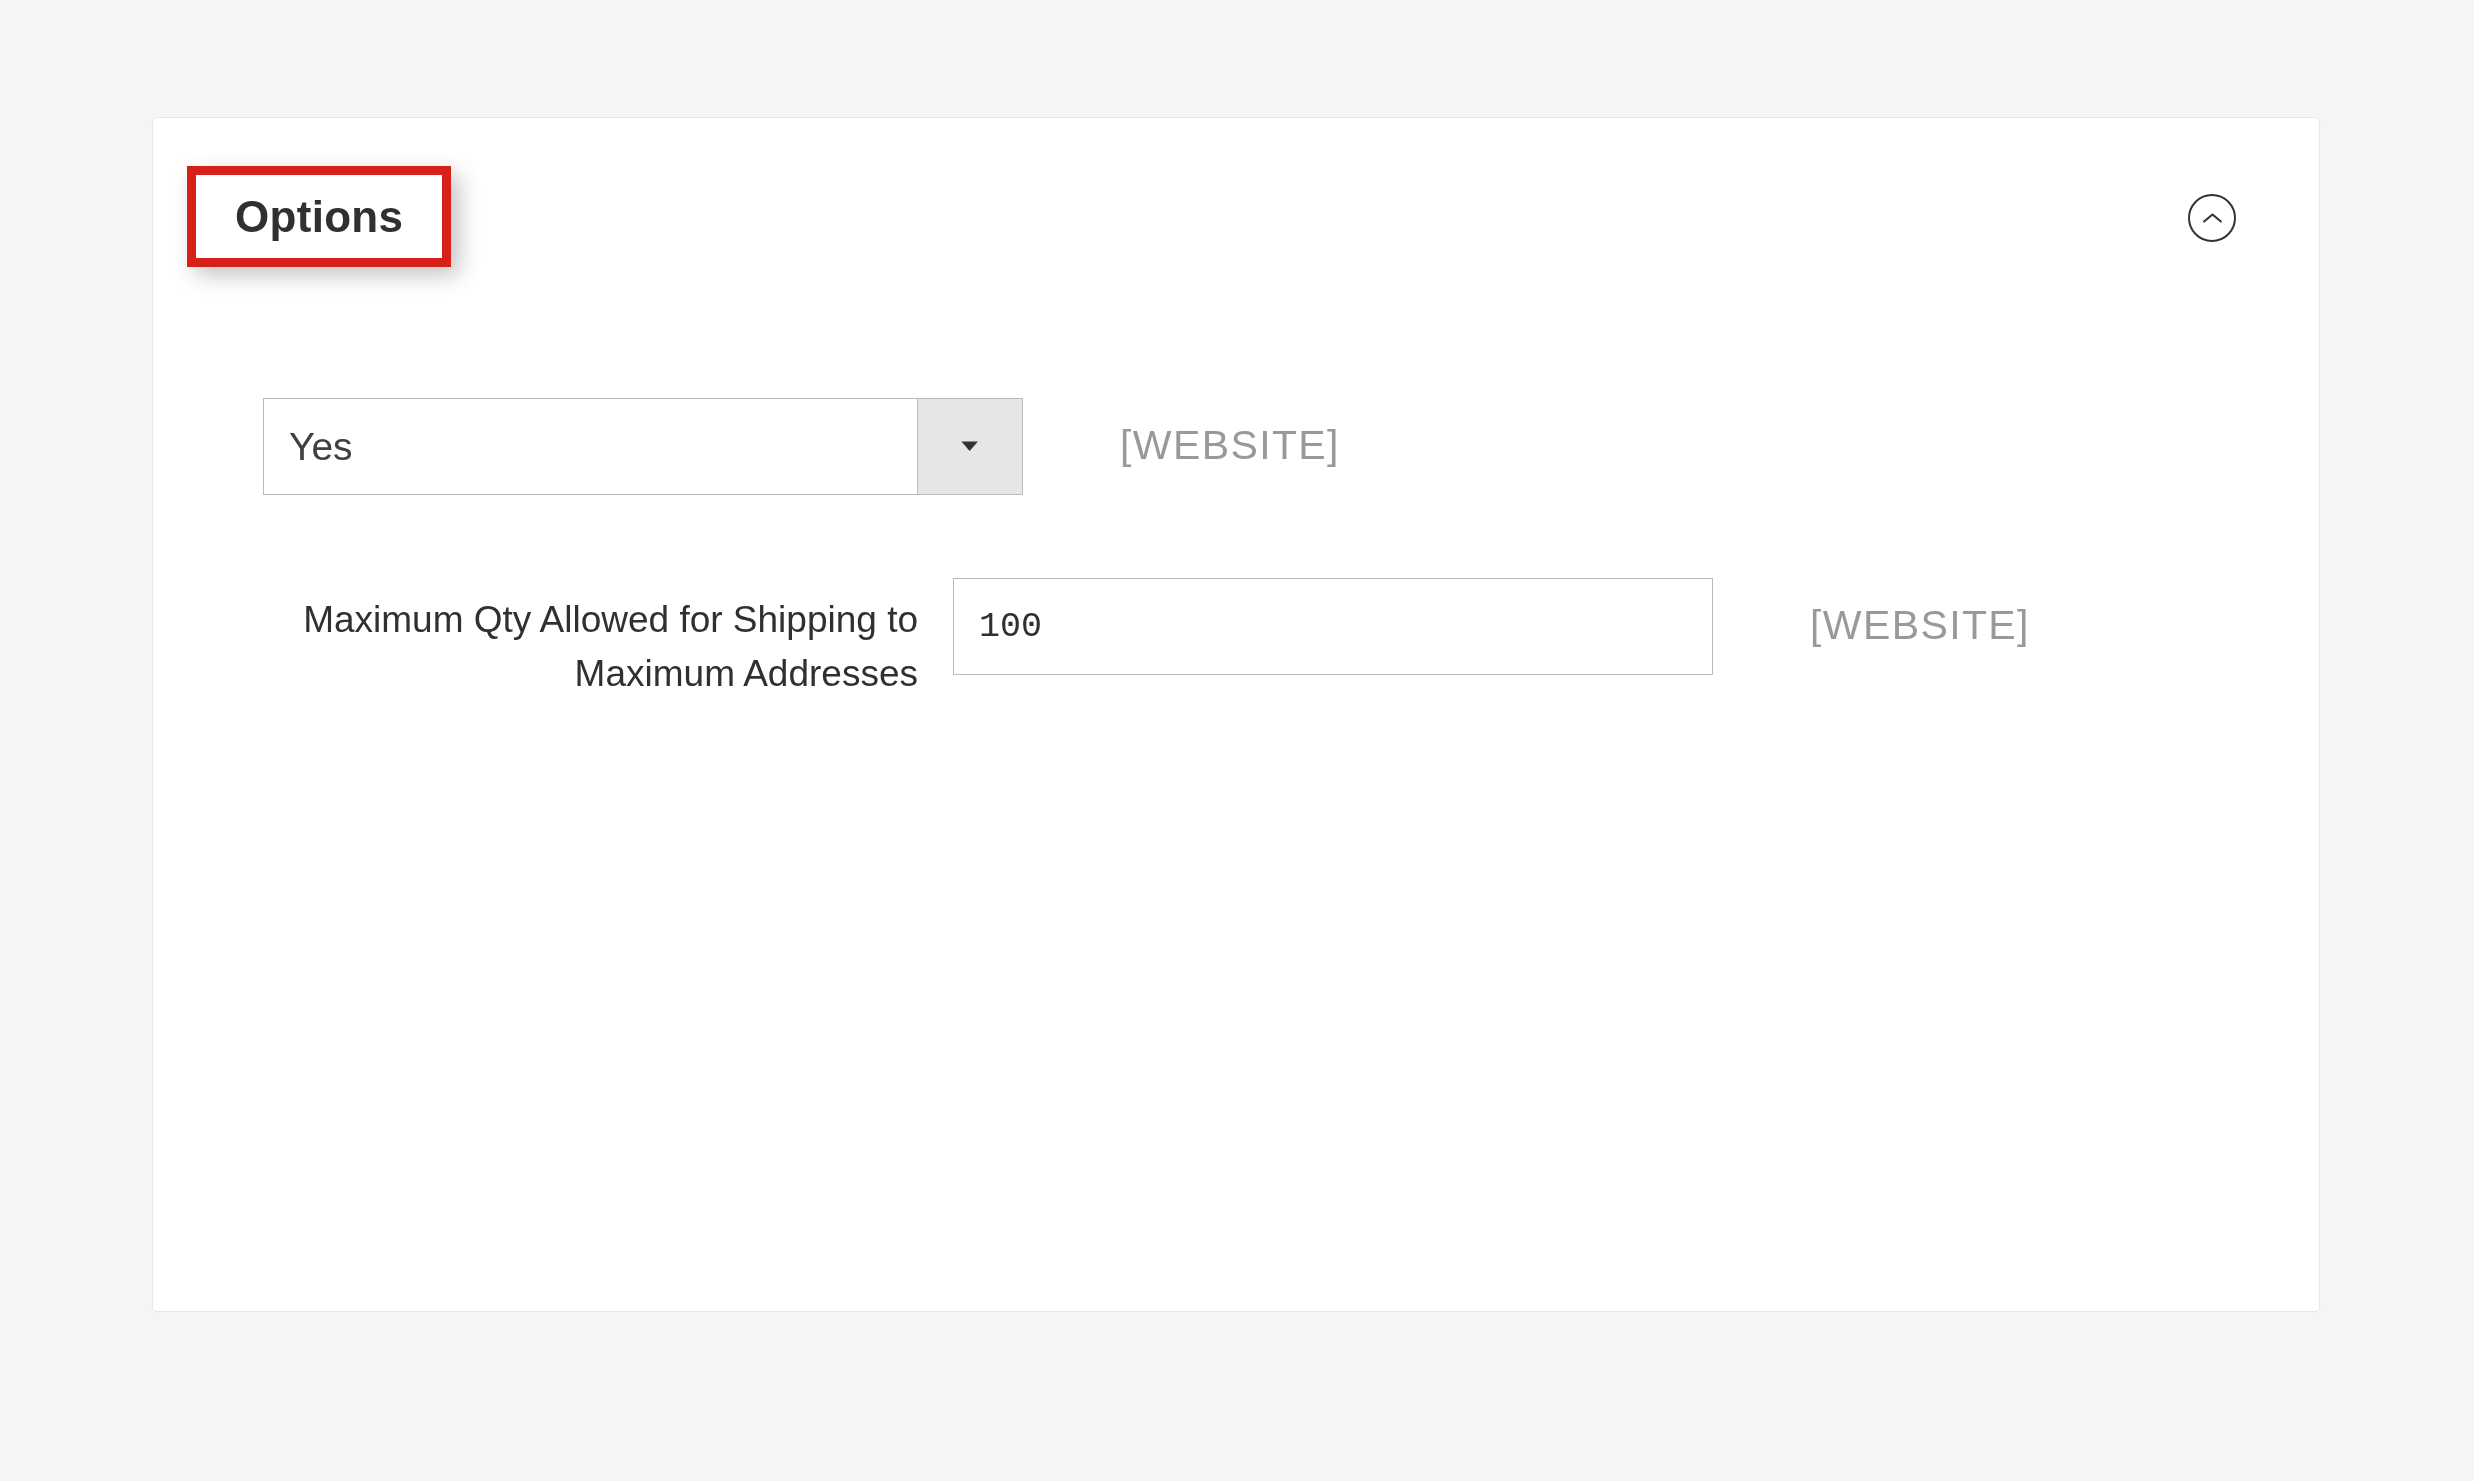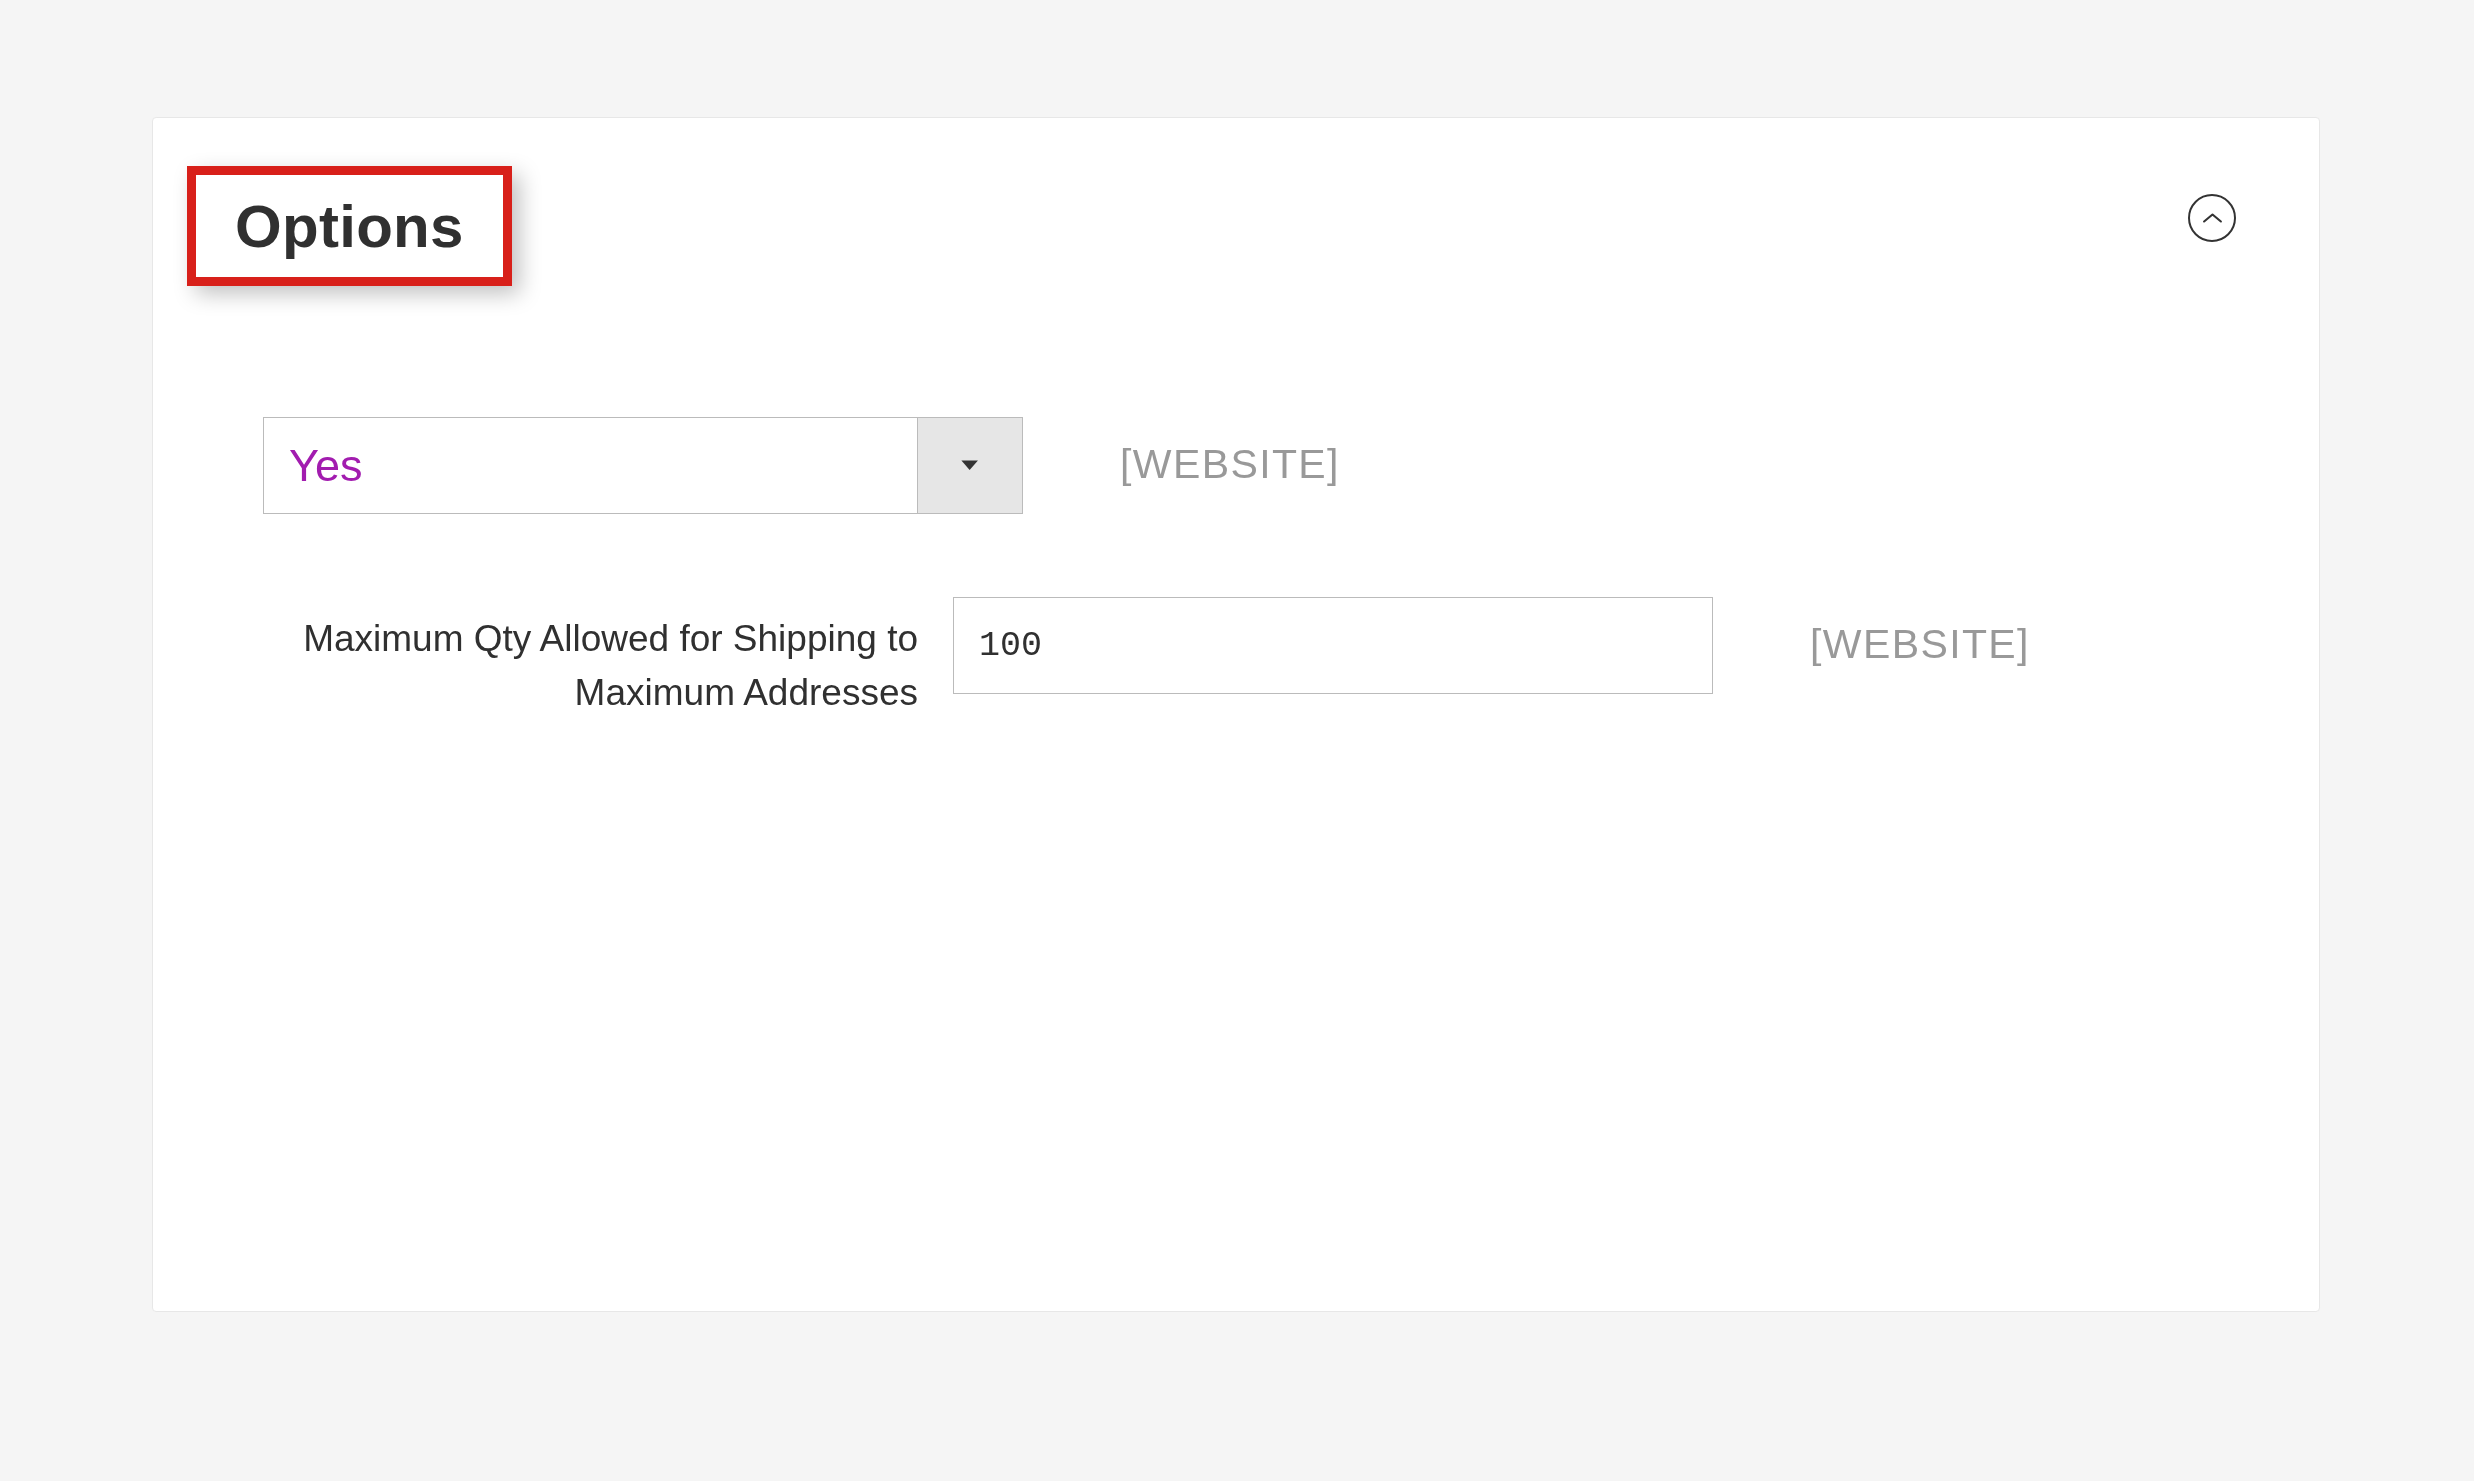--- a/index.html
+++ b/index.html
@@ -38,21 +38,21 @@
   .title-wrap {
     display: inline-block;
     border: 9.7px solid #d8201a;
     padding: 16.6px 39px;
     box-shadow: 8.3px 8.3px 21px rgba(0,0,0,0.25);
     background: #fff;
     margin-top: -21px;
     margin-left: -21px;
   }
   .title-text {
-    font-size: 60px;
+    font-size: 44px;
     font-weight: 600;
     color: #303030;
     letter-spacing: 0.3px;
   }
   .collapse-btn {
     width: 44px;
     height: 44px;
     border: 2.1px solid #333;
     border-radius: 50%;
     display: flex;
@@ -105,22 +105,22 @@
     background: #fff;
     display: flex;
     align-items: stretch;
     box-sizing: border-box;
   }
   .select-value {
     flex: 1;
     display: flex;
     align-items: center;
     padding: 0 25px;
-    font-size: 45px;
-    color: #a21caf;
+    font-size: 39px;
+    color: #404040;
   }
   .select-handle {
     width: 104px;
     background: #e6e6e6;
     border-left: 1.4px solid #bbb;
     display: flex;
     align-items: center;
     justify-content: center;
   }
   .select-handle svg { display:block; }

